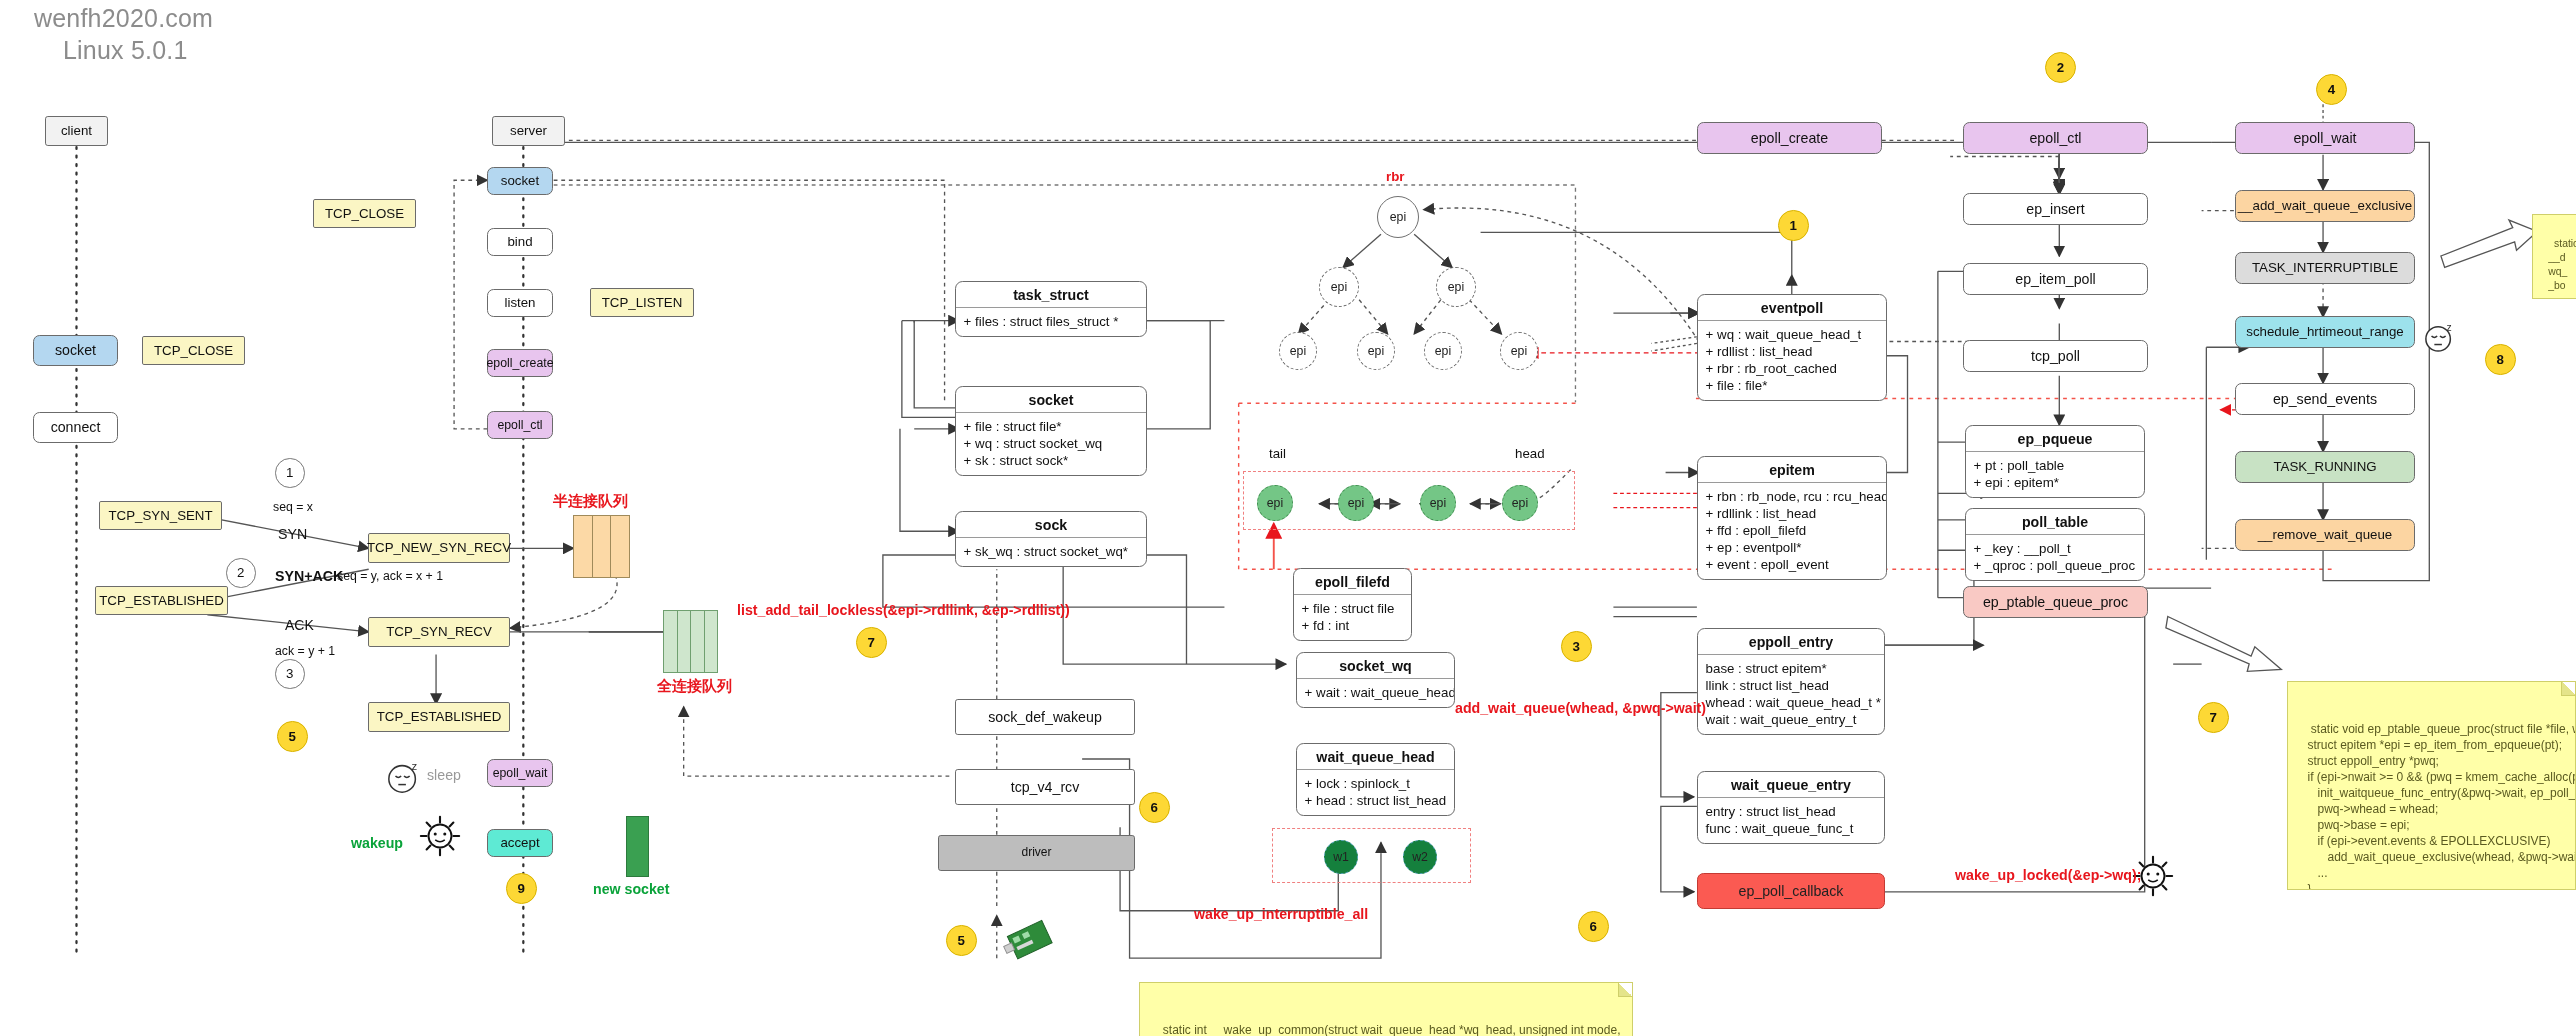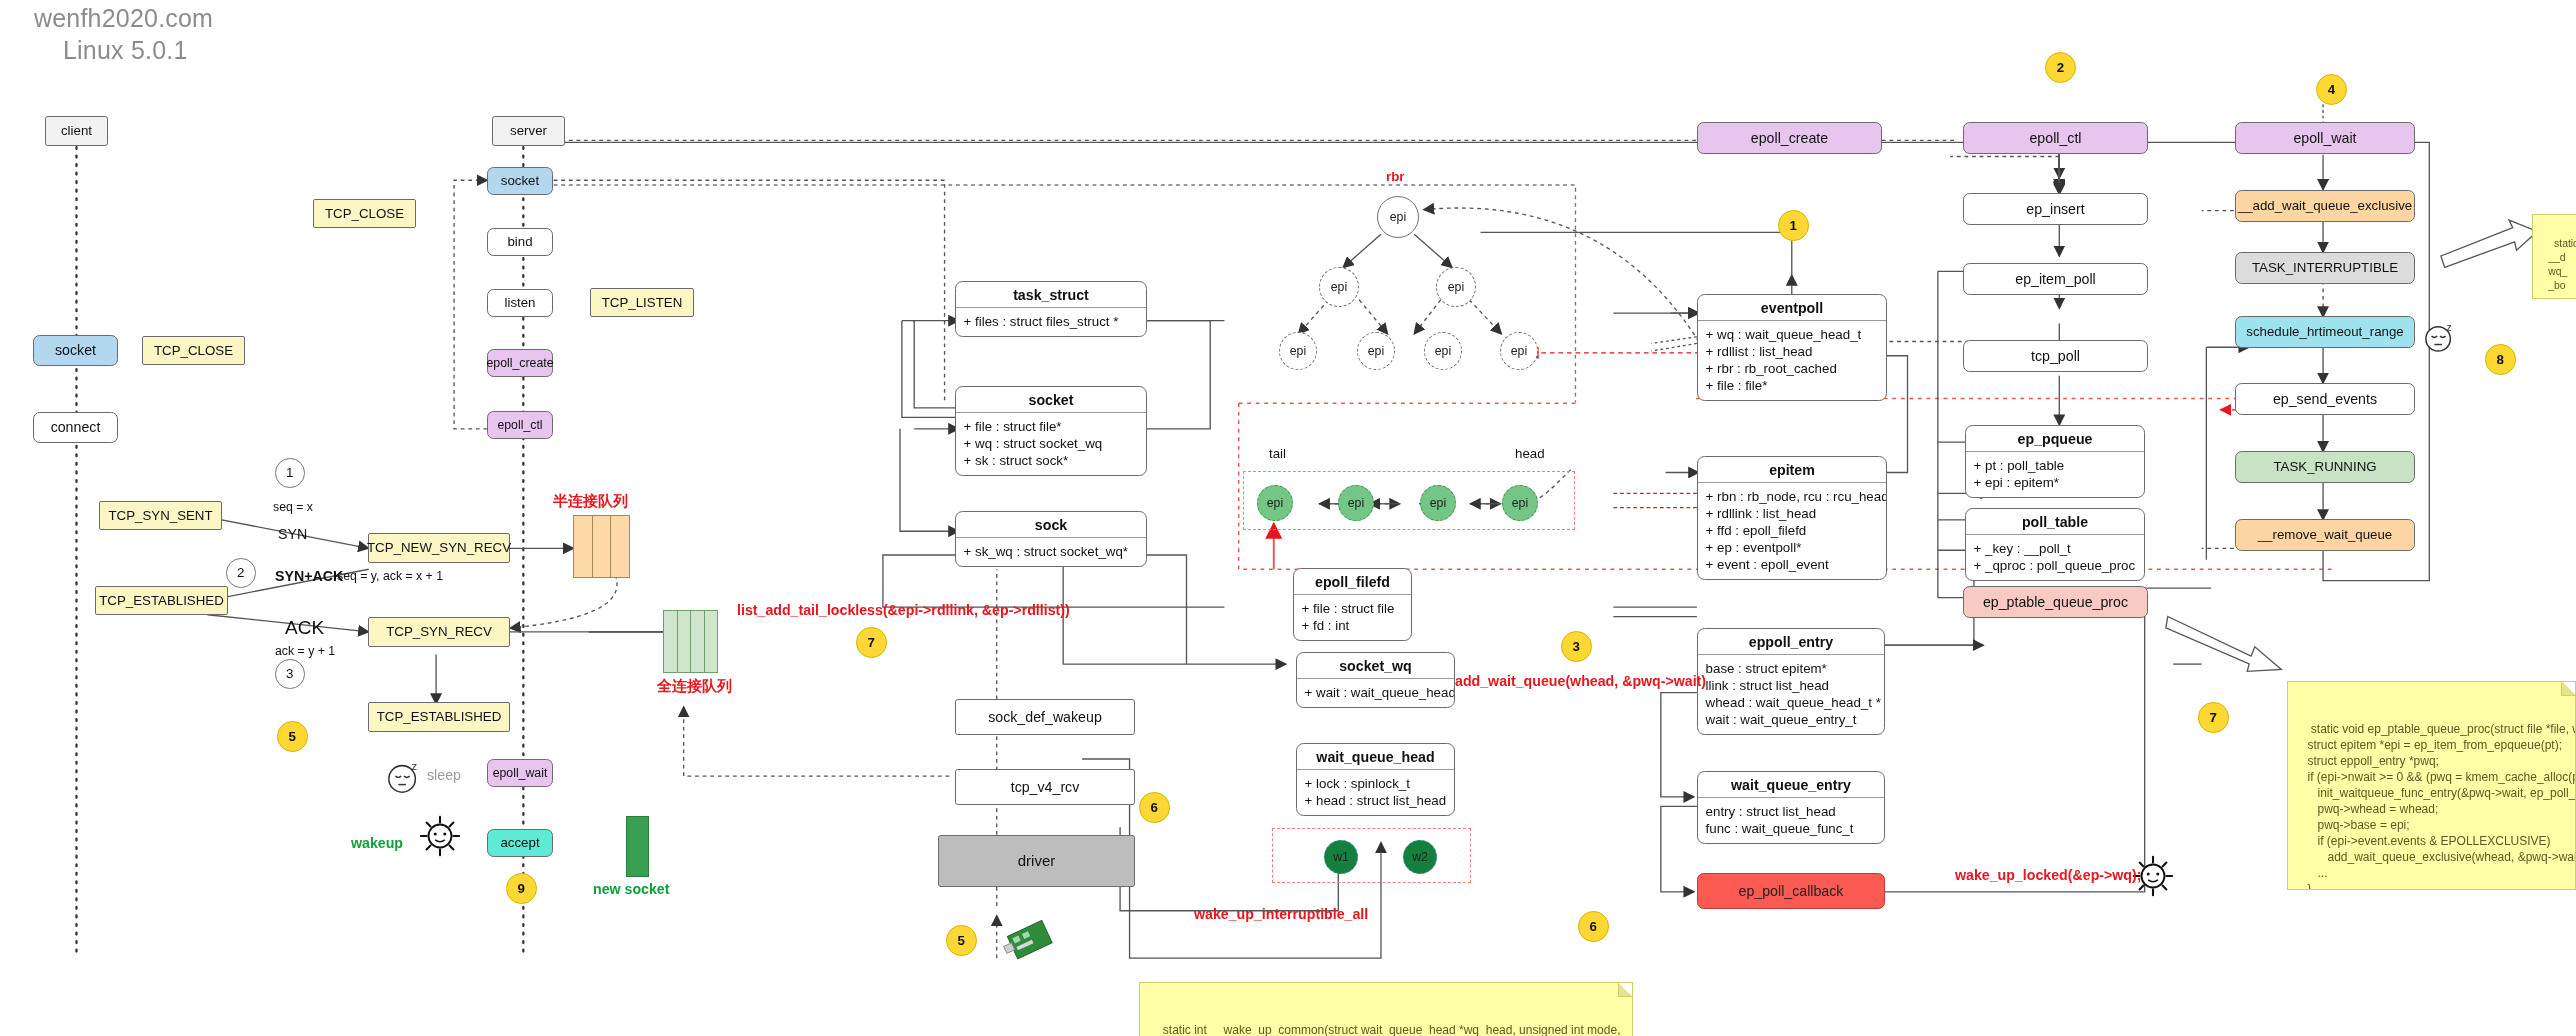--- a/index.html
+++ b/index.html
@@ -262,21 +262,21 @@
   <div class="node sq" style="left:99px;top:501px;width:123px;height:29px;background:#fbf6c4;font-size:13.3px;">TCP_SYN_SENT</div>
   <div class="node sq" style="left:95px;top:586px;width:133px;height:29px;background:#fbf6c4;font-size:13.3px;">TCP_ESTABLISHED</div>
   <div class="node sq" style="left:368px;top:533px;width:142px;height:30px;background:#fbf6c4;font-size:13.3px;">TCP_NEW_SYN_RECV</div>
   <div class="node sq" style="left:368px;top:617px;width:142px;height:30px;background:#fbf6c4;font-size:13.3px;">TCP_SYN_RECV</div>
   <div class="node sq" style="left:368px;top:702px;width:142px;height:30px;background:#fbf6c4;font-size:13.3px;">TCP_ESTABLISHED</div>
 
   <div class="lbl" style="left:273px;top:500px;font-size:12.3px;">seq = x</div>
   <div class="lbl" style="left:278px;top:526px;font-size:14.2px;">SYN</div>
   <div class="lbl" style="left:275px;top:568px;font-size:14.2px;font-weight:bold;">SYN+ACK</div>
   <div class="lbl" style="left:337px;top:569px;font-size:12.3px;">seq = y, ack = x + 1</div>
-  <div class="lbl" style="left:285px;top:617px;font-size:19px;">ACK</div>
+  <div class="lbl" style="left:285px;top:617px;font-size:14px;">ACK</div>
   <div class="lbl" style="left:275px;top:644px;font-size:12.3px;">ack = y + 1</div>
 
   <div class="circnum" style="left:275px;top:458px;width:27.5px;height:27.5px;">1</div>
   <div class="circnum" style="left:226px;top:558px;width:27.5px;height:27.5px;">2</div>
   <div class="circnum" style="left:275px;top:659px;width:27.5px;height:27.5px;">3</div>
   <div class="circnum filled" style="left:277px;top:721px;width:28.5px;height:28.5px;">5</div>
   <div class="circnum filled" style="left:506px;top:873px;width:28.5px;height:28.5px;">9</div>
   <div class="circnum filled" style="left:856px;top:627px;width:28.5px;height:28.5px;">7</div>
   <div class="circnum filled" style="left:1139px;top:792px;width:28.5px;height:28.5px;">6</div>
   <div class="circnum filled" style="left:946px;top:925px;width:28.5px;height:28.5px;">5</div>
@@ -460,21 +460,21 @@
   <div class="epi green" style="left:1338px;top:485px;width:34px;height:34px;">epi</div>
   <div class="epi green" style="left:1420px;top:485px;width:34px;height:34px;">epi</div>
   <div class="epi green" style="left:1502px;top:485px;width:34px;height:34px;">epi</div>
 
   <div class="dashbox" style="left:1272px;top:828px;width:199px;height:55px;"></div>
   <div class="epi blue" style="left:1324px;top:840px;width:32px;height:32px;">w1</div>
   <div class="epi blue" style="left:1403px;top:840px;width:32px;height:32px;">w2</div>
 
   <div class="node plain" style="left:955px;top:699px;width:180px;height:36px;font-size:14.2px;">sock_def_wakeup</div>
   <div class="node plain" style="left:955px;top:769px;width:180px;height:36px;font-size:14.2px;">tcp_v4_rcv</div>
-  <div class="node plain" style="left:938px;top:835px;width:197px;height:52px;background:#bdbdbd;font-size:15px;">driver</div>
+  <div class="node plain" style="left:938px;top:835px;width:197px;height:36px;background:#bdbdbd;font-size:12px;">driver</div>
 
   <div class="node" style="left:1963px;top:122px;width:185px;height:32px;background:#e8c5ee;font-size:14.2px;">epoll_ctl</div>
   <div class="node" style="left:1963px;top:193px;width:185px;height:32px;font-size:14.2px;">ep_insert</div>
   <div class="node" style="left:1963px;top:263px;width:185px;height:32px;font-size:14.2px;">ep_item_poll</div>
   <div class="node" style="left:1963px;top:340px;width:185px;height:32px;font-size:14.2px;">tcp_poll</div>
   <div class="node" style="left:1963px;top:586px;width:185px;height:32px;background:#f9c9c4;font-size:14.2px;">ep_ptable_queue_proc</div>
 
   <div class="node" style="left:1697px;top:122px;width:185px;height:32px;background:#e8c5ee;font-size:14.2px;">epoll_create</div>
 
   <div class="node" style="left:2235px;top:122px;width:180px;height:32px;background:#e8c5ee;font-size:14.2px;">epoll_wait</div>
@@ -505,21 +505,21 @@
       <path d="M9,9 l4,4"></path>
         <path d="M33,33 l4,4"></path>
         <path d="M37,9 l-4,4"></path>
         <path d="M13,33 l-4,4"></path>
     </g>
   </svg>
 
   <div class="node" style="left:1697px;top:873px;width:188px;height:36px;background:#fb5a52;border-color:#c43a33;font-size:14.2px;color:#222;">ep_poll_callback</div>
 
   <div class="lbl redb" style="left:737px;top:602px;font-size:14.2px;">list_add_tail_lockless(&amp;epi-&gt;rdllink, &amp;ep-&gt;rdllist))</div>
-  <div class="lbl redb" style="left:1455px;top:673px;font-size:14.2px;">add_wait_queue(whead, &amp;pwq-&gt;wait)</div>
+  <div class="lbl redb" style="left:1455px;top:700px;font-size:14.2px;">add_wait_queue(whead, &amp;pwq-&gt;wait)</div>
   <div class="lbl redb" style="left:1955px;top:867px;font-size:14.2px;">wake_up_locked(&amp;ep-&gt;wq);</div>
   <div class="lbl redb" style="left:1194px;top:906px;font-size:14.2px;">wake_up_interruptible_all</div>
 
   <svg class="bigarrow" style="left:2439px;top:218px;" width="104" height="59" viewBox="0 0 110 62">
     <path d="M2,40 L78,10 L74,2 L104,14 L82,34 L80,25 L6,52 z" fill="#fff" stroke="#555" stroke-width="1.4"></path>
   </svg>
   <svg class="bigarrow" style="left:2164px;top:607px;" width="123" height="71" viewBox="0 0 130 75">
     <path d="M4,10 L92,52 L96,42 L124,66 L88,68 L90,60 L2,22 z" fill="#fff" stroke="#555" stroke-width="1.4"></path>
   </svg>
 

